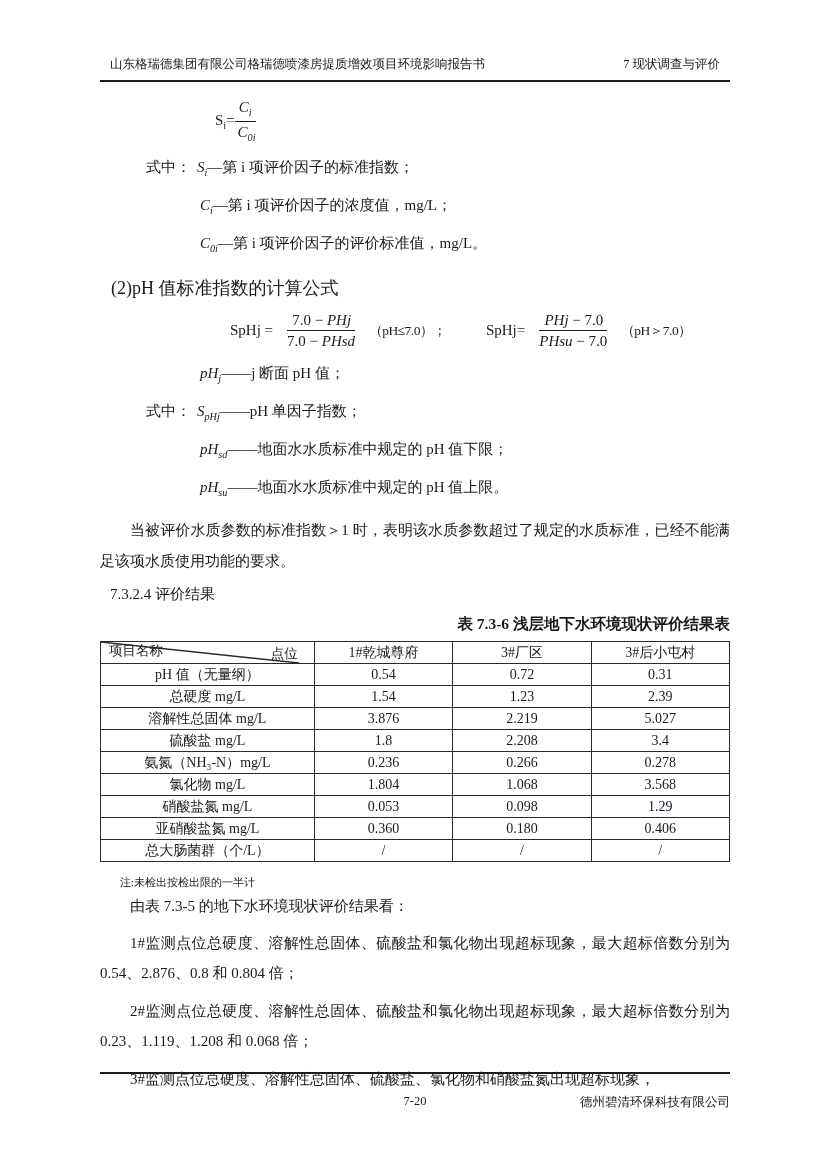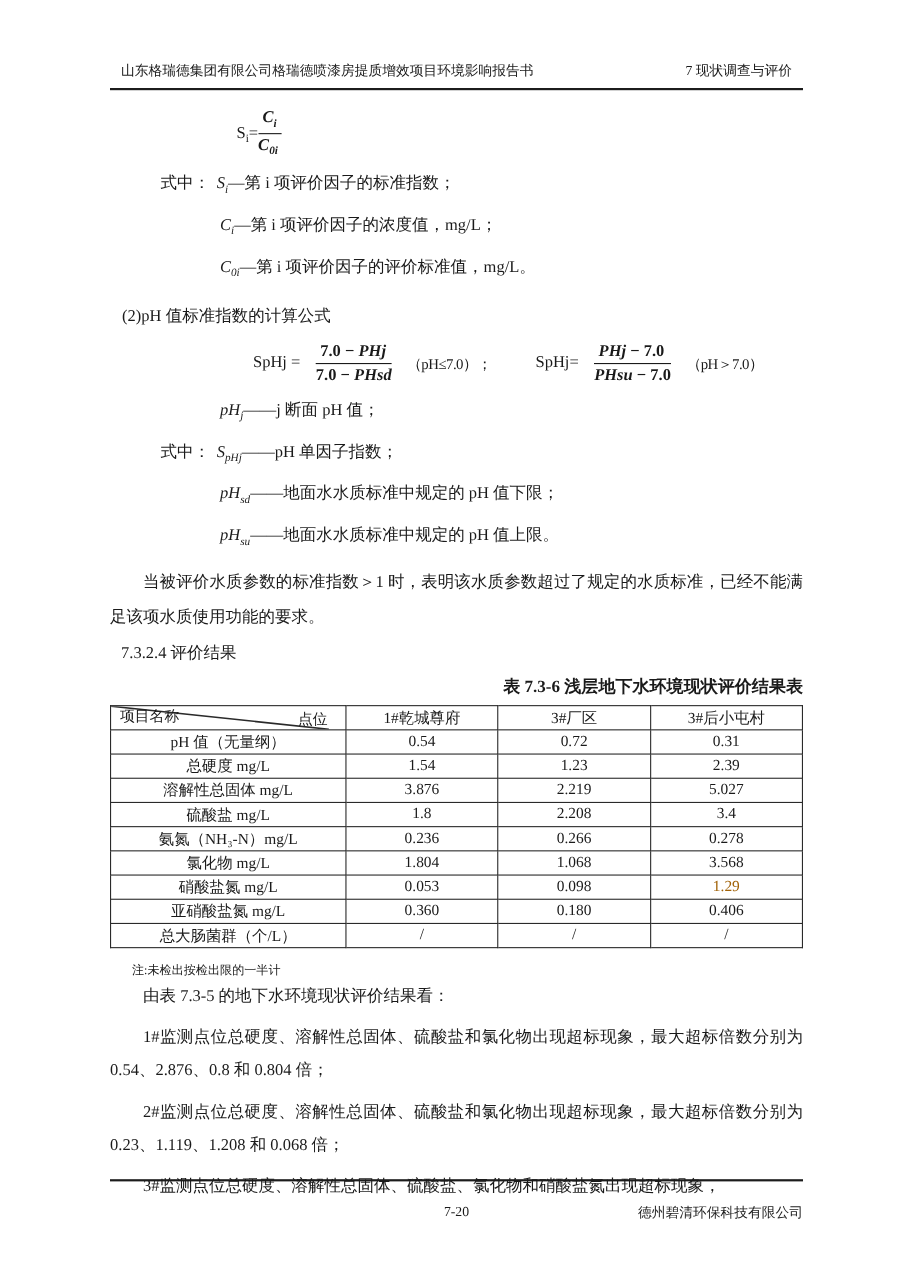--- a/index.html
+++ b/index.html
@@ -16,30 +16,30 @@
   
   .doc-header {
     display:flex; justify-content:space-between; align-items:flex-end;
     font-size:12.5px; padding:0 10px 7px 10px;
     border-bottom:2px solid #1c1c1c;
   }
 
   
   .math i { font-style:italic; }
   sub { font-size:0.68em; }
-  .frac { display:inline-block; text-align:left; vertical-align:middle; line-height:1.25;font-weight:bold; }
+  .frac { display:inline-block; text-align:right; vertical-align:middle; line-height:1.25; }
   .frac .num { display:block; border-bottom:1px solid #1a1a1a; padding:0 4px 1px 4px; }
   .frac .den { display:block; padding-top:1px; }
 
   .si-formula { margin:16px 0 6px 115px; font-size:15px; }
   .def-line { padding-left:100px; line-height:32px; font-size:15px; }
   .def-line.first { padding-left:46px;font-family:Liberation Serif, serif; }
   .def-label { margin-right:6px; }
 
-  .ph-heading { margin-top:8px; padding-left:11px; font-size:15px; line-height:30px; }
+  .ph-heading { margin-top:8px; padding-left:11px; font-size:18px; line-height:30px; }
   .ph-formula-row {
     display:flex; align-items:center; gap:14px;
     margin:8px 0 6px 130px; font-size:15px;
   }
   .cond { font-size:13.5px; letter-spacing:-0.5px; }
   .f-sep { margin-right:26px; }
 
   
   .para { font-size:15px; line-height:30.5px; text-align:justify; text-indent:2em; }
   .para.spaced { margin-top:6px; }
@@ -193,21 +193,21 @@
         <tr>
           <td>氯化物 mg/L</td>
           <td>1.804</td>
           <td>1.068</td>
           <td>3.568</td>
         </tr>
         <tr>
           <td>硝酸盐氮 mg/L</td>
           <td>0.053</td>
           <td>0.098</td>
-          <td style="color: #a16207;">1.29</td>
+          <td style="color: #0f172a;">1.29</td>
         </tr>
         <tr>
           <td>亚硝酸盐氮 mg/L</td>
           <td>0.360</td>
           <td>0.180</td>
           <td>0.406</td>
         </tr>
         <tr>
           <td>总大肠菌群（个/L）</td>
           <td>/</td>

